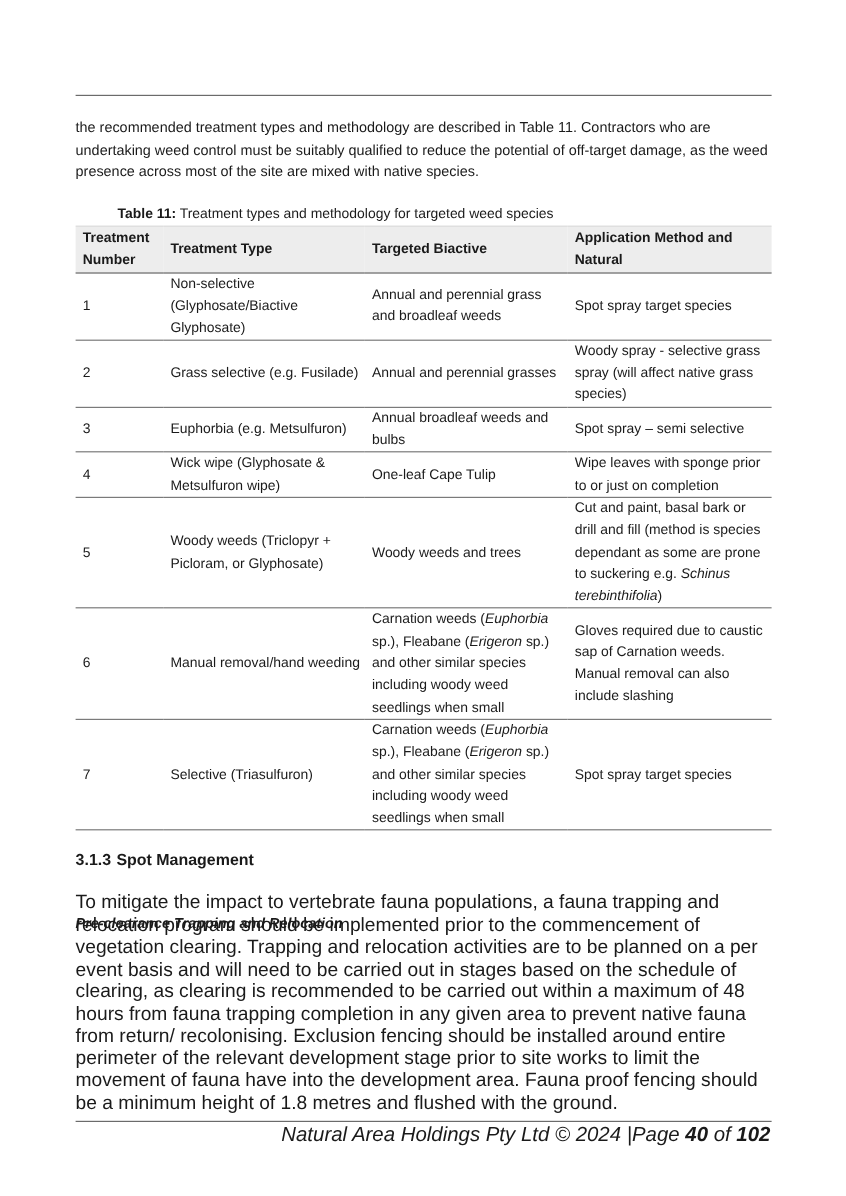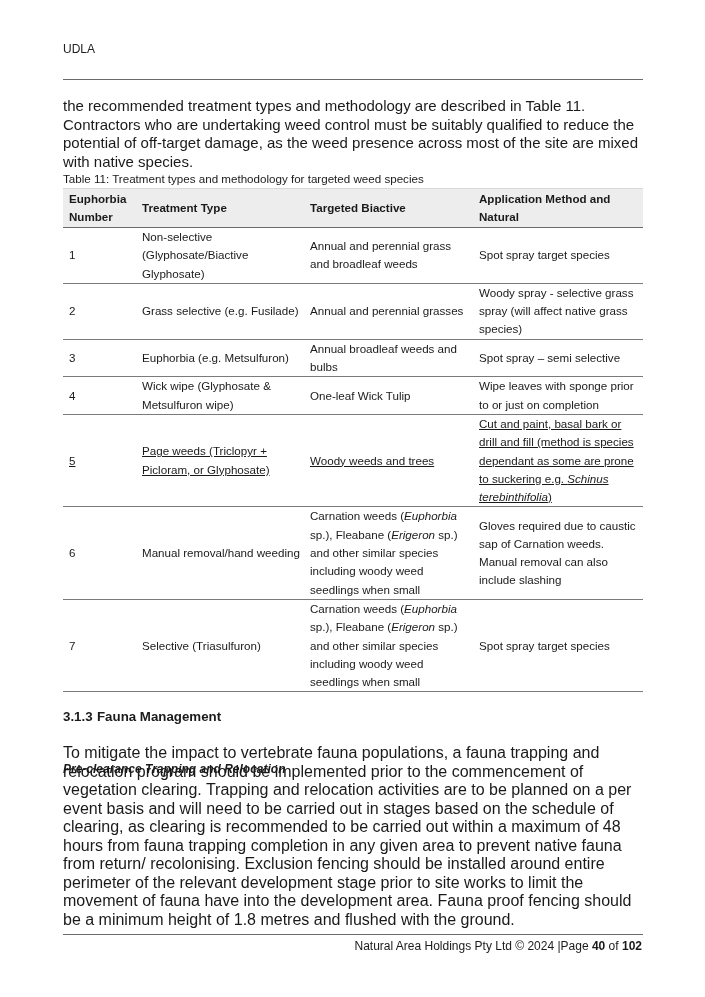--- a/index.html
+++ b/index.html
@@ -5,24 +5,24 @@
   html, body { margin: 0; padding: 0; background: #ffffff; }
   body {
     width: 705px; height: 997px; position: relative; overflow: hidden;
     font-family: "Liberation Sans", sans-serif; color: #1a1a1a;
     font-size: 12px; line-height: 18.4px;
   }
   .header { position: absolute; left: 63px; top: 40px; width: 579px; }
   .header .line { font-size: 12px; line-height: 19px; color: #222; }
   .header-rule { position: absolute; left: 63px; top: 79px; width: 580px; height: 0; border-top: 1.3px solid #6b6b6b; }
 
-  .intro { position: absolute; left: 63px; top: 97px; width: 580px; font-size: 15px; line-height: 18.5px; }
+  .intro { position: absolute; left: 63px; top: 97px; width: 580px; font-size: 12px; line-height: 18.5px; }
 
   .caption { position: absolute; left: 63px; top: 171px; font-size: 11.6px; line-height: 16px; }
-  .caption b { font-weight: normal; }
+  .caption b { font-weight: bold; margin-left: 35px; }
 
   table.t11 {
     position: absolute; left: 63px; top: 188px; width: 580px;
     border-collapse: collapse; table-layout: fixed; font-size: 11.6px; line-height: 18.3px;
   }
   table.t11 col.c1 { width: 73px; }
   table.t11 col.c2 { width: 168px; }
   table.t11 col.c3 { width: 169px; }
   table.t11 col.c4 { width: 170px; }
   table.t11 th {
@@ -32,55 +32,54 @@
   }
   table.t11 td {
     text-align: left; vertical-align: middle; padding: 0 4px 0 6px;
     border-bottom: 1.4px solid #7a7a7a;
   }
   table.t11 td i { font-style: italic; }
   tr.r1 td { height: 54px; }
   tr.r2 td { height: 54px; }
   tr.r3 td { height: 36px; }
   tr.r4 td { height: 36px; }
-  tr.r5 td { height: 91px; text-decoration: underline; }
+  tr.r5 td { height: 91px; }
   tr.r6 td { height: 91px; }
   tr.r7 td { height: 91px; }
 
   .h3 { position: absolute; left: 63px; top: 708px; font-size: 13.3px; font-weight: bold; line-height: 18px; }
   .h3 .num { display: inline-block; width: 34px; }
   .h4 { position: absolute; left: 63px; top: 760px; font-size: 12px; font-weight: bold; font-style: italic; line-height: 18px; }
   .body-para { position: absolute; left: 63px; top: 744px; width: 584px; font-size: 16px; line-height: 18.5px; }
 
   .footer-rule { position: absolute; left: 63px; top: 934px; width: 580px; height: 0; border-top: 1.3px solid #6b6b6b; }
-  .footer { position: absolute; right: 63px; top: 937px; font-size: 12px; line-height: 18px; text-align: right; }
+  .footer { position: absolute; right: 63px; top: 937px; font-size: 17px; line-height: 18px; text-align: right; font-style: italic; }
   .footer b { font-weight: bold; }
 </style>
 </head>
 <body>
 
 <div class="header">
-  <div class="line">UDLA</div>
 </div>
 <div class="header-rule"></div>
 
 <div class="intro">the recommended treatment types and methodology are described in Table 11. Contractors who are undertaking weed control must be suitably qualified to reduce the potential of off-target damage, as the weed presence across most of the site are mixed with native species.</div>
 
 <div class="caption"><b>Table 11:</b><span> Treatment types and methodology for targeted weed species</span></div>
 
 <table class="t11">
   <colgroup>
       <col class="c1">
       <col class="c2">
       <col class="c3">
       <col class="c4">
     </colgroup>
   <thead>
     <tr>
-      <th>Euphorbia Number</th>
+      <th>Treatment Number</th>
       <th>Treatment Type</th>
       <th>Targeted Biactive</th>
       <th>Application Method and Natural</th>
     </tr>
   </thead>
   <tbody>
     <tr class="r1">
       <td>1</td>
       <td>Non-selective (Glyphosate/Biactive Glyphosate)</td>
       <td>Annual and perennial grass and broadleaf weeds</td>
@@ -94,42 +93,42 @@
     </tr>
     <tr class="r3">
       <td>3</td>
       <td>Euphorbia (e.g. Metsulfuron)</td>
       <td>Annual broadleaf weeds and bulbs</td>
       <td>Spot spray – semi selective</td>
     </tr>
     <tr class="r4">
       <td>4</td>
       <td>Wick wipe (Glyphosate &amp; Metsulfuron wipe)</td>
-      <td>One-leaf Wick Tulip</td>
+      <td>One-leaf Cape Tulip</td>
       <td>Wipe leaves with sponge prior to or just on completion</td>
     </tr>
     <tr class="r5">
       <td>5</td>
-      <td>Page weeds (Triclopyr + Picloram, or Glyphosate)</td>
+      <td>Woody weeds (Triclopyr + Picloram, or Glyphosate)</td>
       <td>Woody weeds and trees</td>
       <td><span>Cut and paint, basal bark or drill and fill (method is species dependant as some are prone to suckering e.g. </span><i>Schinus terebinthifolia</i><span>)</span></td>
     </tr>
     <tr class="r6">
       <td>6</td>
       <td>Manual removal/hand weeding</td>
       <td><span>Carnation weeds (</span><i>Euphorbia</i><span> sp.), Fleabane (</span><i>Erigeron</i><span> sp.) and other similar species including woody weed seedlings when small</span></td>
       <td>Gloves required due to caustic sap of Carnation weeds. Manual removal can also include slashing</td>
     </tr>
     <tr class="r7">
       <td>7</td>
       <td>Selective (Triasulfuron)</td>
       <td><span>Carnation weeds (</span><i>Euphorbia</i><span> sp.), Fleabane (</span><i>Erigeron</i><span> sp.) and other similar species including woody weed seedlings when small</span></td>
       <td>Spot spray target species</td>
     </tr>
   </tbody>
 </table>
 
-<div class="h3"><span class="num">3.1.3</span><span>Fauna Management</span></div>
+<div class="h3"><span class="num">3.1.3</span><span>Spot Management</span></div>
 <div class="h4">Pre-clearance Trapping and Relocation</div>
 <div class="body-para">To mitigate the impact to vertebrate fauna populations, a fauna trapping and relocation program should be implemented prior to the commencement of vegetation clearing. Trapping and relocation activities are to be planned on a per event basis and will need to be carried out in stages based on the schedule of clearing, as clearing is recommended to be carried out within a maximum of 48 hours from fauna trapping completion in any given area to prevent native fauna from return/ recolonising. Exclusion fencing should be installed around entire perimeter of the relevant development stage prior to site works to limit the movement of fauna have into the development area. Fauna proof fencing should be a minimum height of 1.8 metres and flushed with the ground.</div>
 
 <div class="footer-rule"></div>
 <div class="footer"><span>Natural Area Holdings Pty Ltd © 2024 |Page </span><b>40</b><span> of </span><b>102</b></div>
 
 </body></html>

